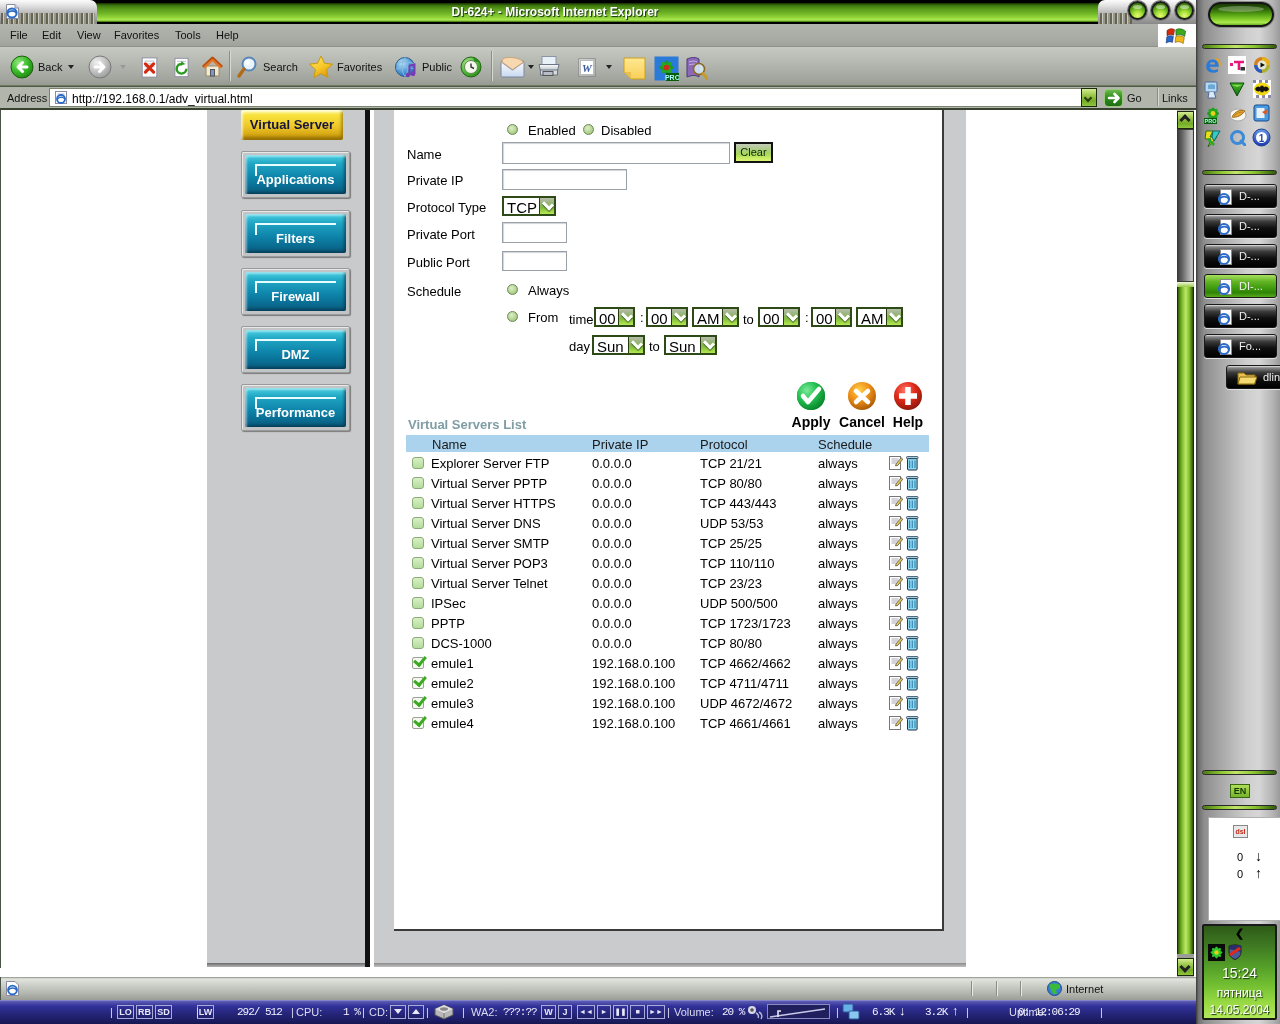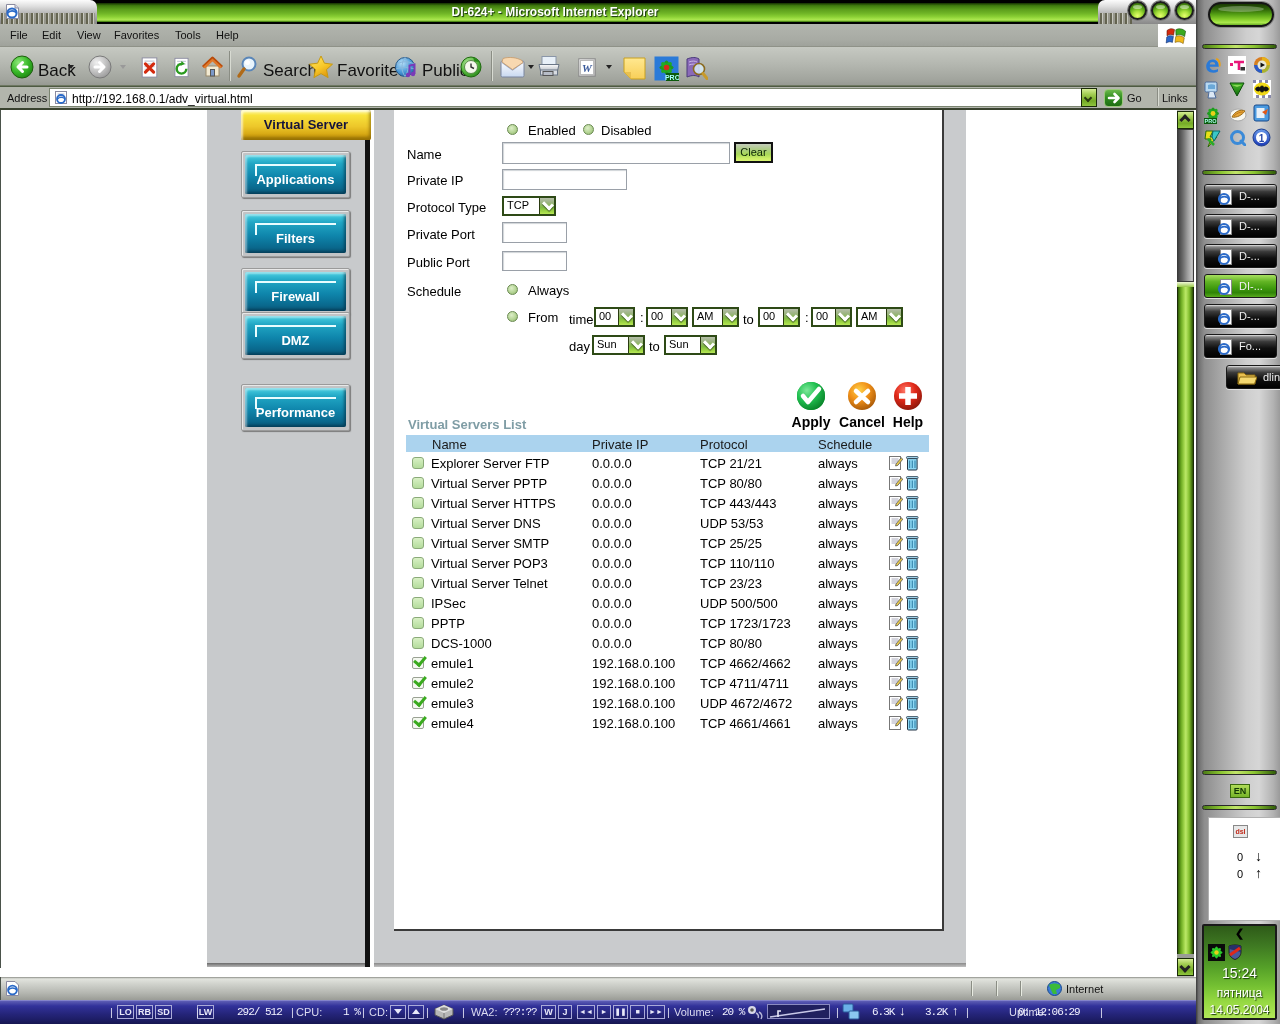--- a/index.html
+++ b/index.html
@@ -26,21 +26,21 @@
 
 #menubar { left:0; top:24px; width:1196px; height:23px; background:linear-gradient(180deg,#b2b5ae 0%,#a8aba4 70%,#9fa29b 100%); border-bottom:1px solid #8f9288; }
 .menu-item { top:29px; font-size:11px; color:#111; }
 #winlogo-box { left:1158px; top:24px; width:38px; height:23px; background:#fff; }
 
 
 #toolbar { left:0; top:47px; width:1196px; height:39px;
   background:linear-gradient(180deg,#c6c9c2 0%,#b4b7b0 45%,#a2a59e 85%,#979a93 100%);
   border-bottom:1px solid #6e7862; }
 .tsep { top:51px; width:1px; height:30px; background:#8a8d84; box-shadow:1px 0 0 #d8dbd2; }
-.tlabel { top:61px; font-size:17px; color:#111; }
+.tlabel { top:61px; font-size:11px; color:#111; }
 .caret { width:0; height:0; border-left:3px solid transparent; border-right:3px solid transparent; border-top:4px solid #222; }
 
 
 #addrbar { left:0; top:86px; width:1196px; height:22px; background:#b2b5ac; border-top:1px solid #4e5a42; }
 #addr-label { left:7px; top:92px; font-size:11px; color:#111; }
 #addr-input { left:49px; top:88px; width:1032px; height:19px; background:#fff; border:1px solid #7a8470; border-right:none; }
 #addr-url { left:72px; top:92px; font-size:12px; color:#000; }
 .grn-drop { background:linear-gradient(180deg,#d4ec94 0%,#a4ce54 30%,#74aa26 70%,#90c63e 100%); border:1px solid #1a2a08; }
 #addr-drop { left:1081px; top:88px; width:16px; height:19px; }
 #go-btn { left:1104px; top:89px; width:19px; height:18px; border-radius:4px; border:1px solid #9ac87a;
@@ -63,34 +63,34 @@
 
 .navframe { left:241px; width:109px; height:47px; border:1px solid #9a9a9a; border-radius:2px;
   background:#c2c4c6; box-shadow:inset 1px 1px 0 #e8e8e8, 1px 1px 1px #7a7a7a; }
 .navbtn { position:absolute; left:3px; top:3px; width:101px; height:39px; border-radius:2px;
   background:linear-gradient(180deg,#49d0e2 0%,#21a6c4 22%,#0f86ac 55%,#0a6e93 80%,#0a5a7c 100%);
   box-shadow:inset 2px 2px 2px rgba(255,255,255,.45), inset -2px -2px 3px rgba(0,40,60,.55); }
 .navbtn .brkt { position:absolute; left:10px; top:9px; width:81px; height:12px;
   border-left:2px solid #e8fdff; border-top:2px solid #e8fdff; }
 .navbtn span { position:absolute; left:0; top:17px; width:100%; text-align:center;
   color:#fff; font-size:13px; font-weight:bold; letter-spacing:0; }
-#btn-vs { left:241px; top:110px; width:130px; height:30px;
+#btn-vs { left:241px; top:110px; width:102px; height:30px;
   background:linear-gradient(180deg,#fff8a0 0%,#f8e23a 18%,#edc72a 55%,#d8a914 80%,#b88a06 100%);
   box-shadow:inset 2px 2px 2px rgba(255,255,255,.6), inset -2px -3px 3px rgba(120,90,0,.55);
   border-radius:2px; }
 #btn-vs span { position:absolute; left:0; top:7px; width:100%; text-align:center; color:#14143c; font-size:13px; font-weight:bold; }
 
 
 .flabel { left:407px; font-size:13px; color:#000; }
 .finput { background:#fff; border:1px solid #9aa0a8; box-shadow:inset 1px 1px 1px #d0d4d8; }
 .radio { width:11px; height:11px; border-radius:50%; border:1px solid #6a8a52;
   background:radial-gradient(circle at 40% 35%, #ddeec8 0%, #b4d494 55%, #8cb268 100%); }
 .ftext { font-size:13px; color:#000; }
 .sel { border:2px solid #2e4a16; background:#fff; }
-.sel .sv { position:absolute; left:3px; top:1px; font-size:11px; color:#000; }
+.sel .sv { position:absolute; left:3px; top:1px; font-size:15px; color:#000; }
 .sel .sb { position:absolute; right:0; top:0; bottom:0; width:15px;
   background:linear-gradient(180deg,#b6beaa 0%,#9ab47e 30%,#82bc42 60%,#a0d846 85%,#b8e858 100%); border-left:1px solid #2a3a10; }
 .sel .sb:after { content:""; position:absolute; left:3px; top:3px; width:7px; height:4px;
   border-right:3px solid #fff; border-bottom:3px solid #fff; transform:rotate(45deg); box-shadow:1px 1px 1px rgba(20,40,5,.6); }
 
 
 .trow { left:406px; width:523px; height:20px; }
 .tcell { position:absolute; top:3px; font-size:13px; color:#000; white-space:nowrap; }
 .c-name { left:25px; } .c-ip { left:186px; } .c-proto { left:294px; } .c-sched { left:412px; }
 .sicon { position:absolute; left:6px; top:4px; width:12px; height:12px; border-radius:3px;
@@ -379,21 +379,21 @@
       <div class="brkt"></div>
       <span>Filters</span>
     </div>
   </div>
 <div class="abs navframe" style="top:268px;">
     <div class="navbtn">
       <div class="brkt"></div>
       <span>Firewall</span>
     </div>
   </div>
-<div class="abs navframe" style="top:312px;">
+<div class="abs navframe" style="top:326px;">
     <div class="navbtn">
       <div class="brkt"></div>
       <span>DMZ</span>
     </div>
   </div>
 <div class="abs navframe" style="top:384px;">
     <div class="navbtn">
       <div class="brkt"></div>
       <span>Performance</span>
     </div>

